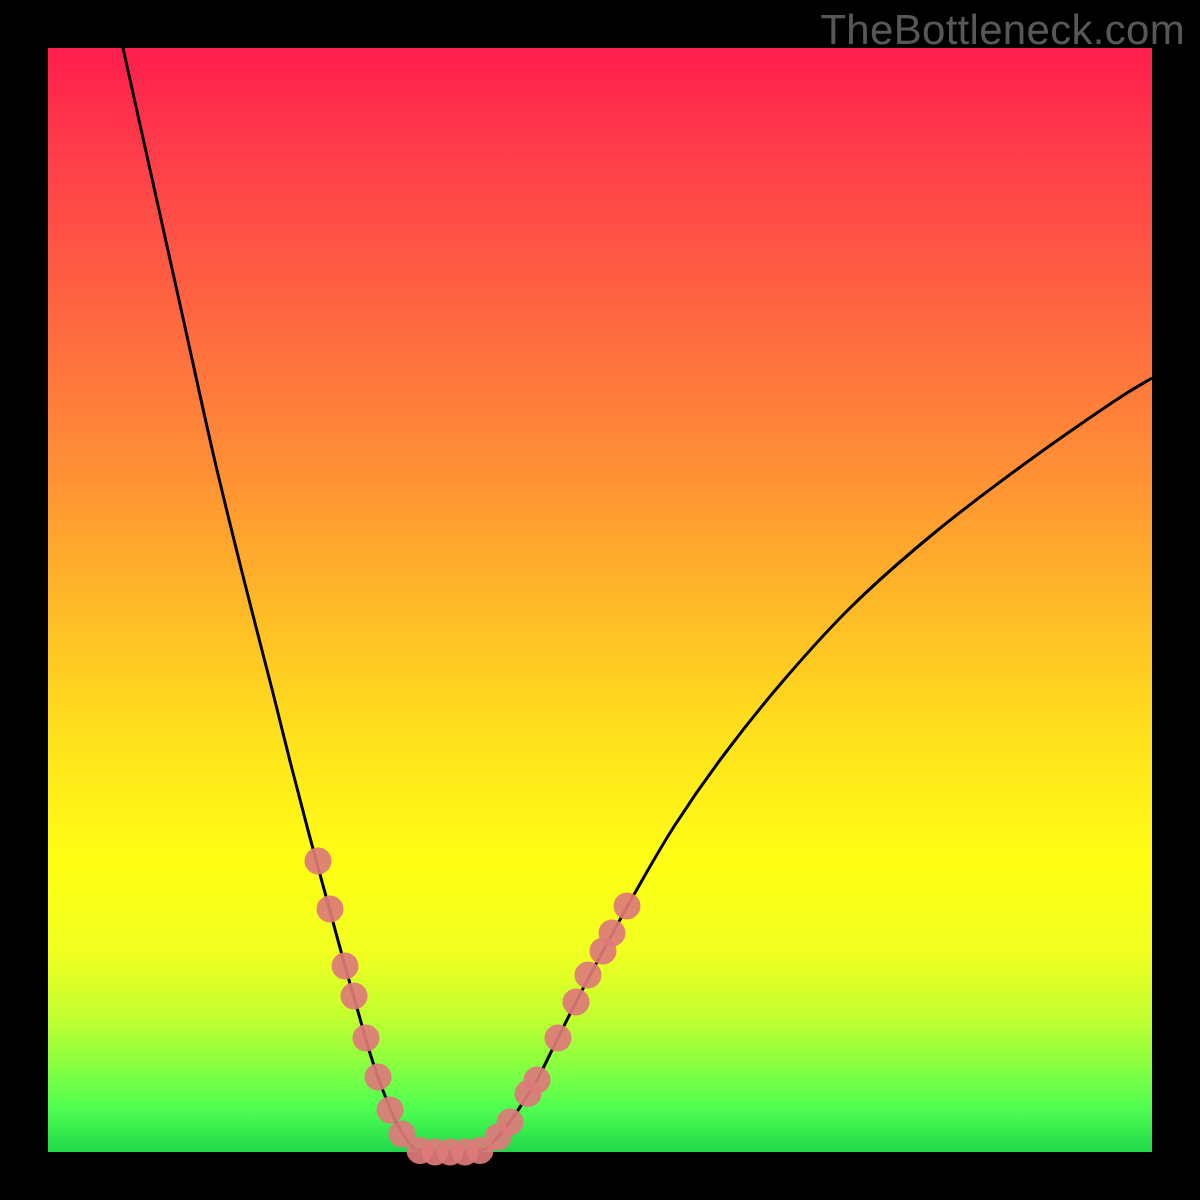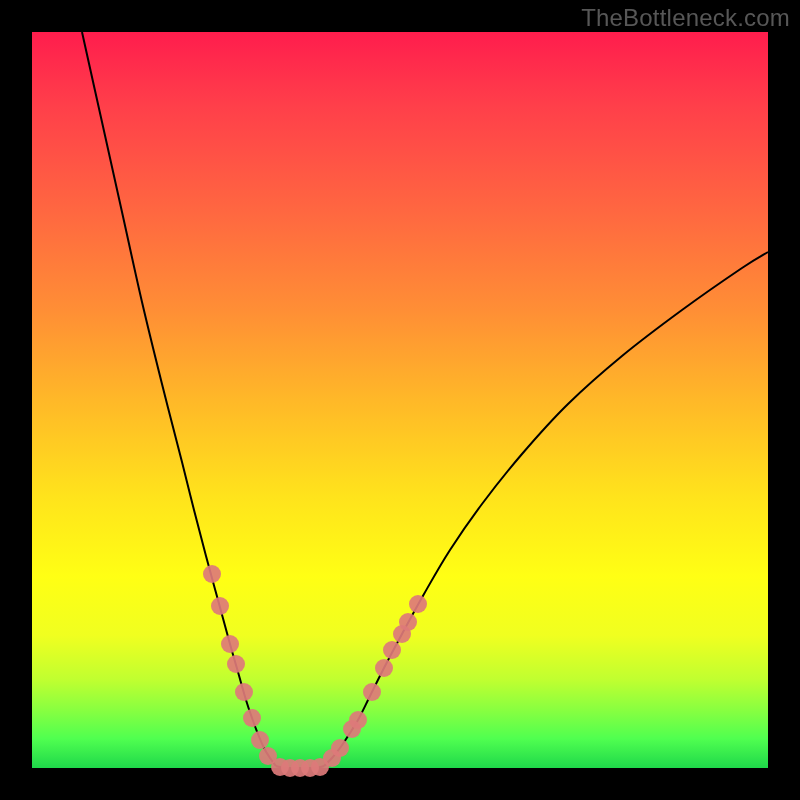--- a/index.html
+++ b/index.html
@@ -39,21 +39,21 @@
       #8aff40 92%,
       #50ff50 96%,
       #1fd84a 100%
     );
   }
   .watermark {
     position: absolute;
     top: 4px;
     right: 10px;
     color: #575757;
-    font-size: 24px;
+    font-size: 28px;
     letter-spacing: 0.2px;
     font-weight: 400;
   }
   svg.curve {
     position: absolute;
     left: 0;
     top: 0;
     width: 736px;
     height: 736px;
     overflow: visible;

